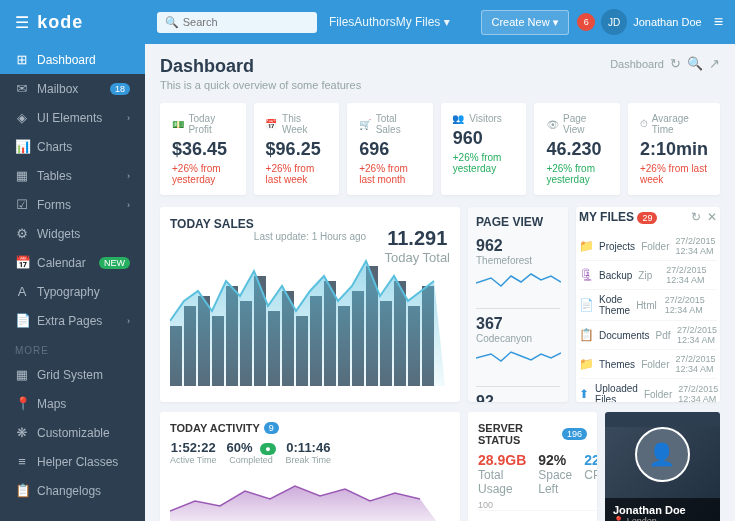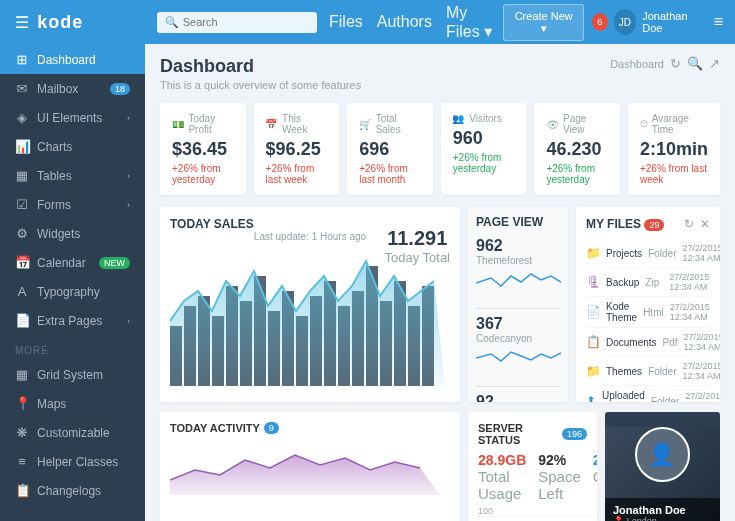--- a/index.html
+++ b/index.html
@@ -21,21 +21,21 @@
     .sidebar-badge.new { background: #27ae60; }
     .sidebar-arrow { margin-left: auto; font-size: 9px; }
 
     
     .main-content { flex: 1; display: flex; flex-direction: column; overflow: hidden; }
     
     
     .topnav { background: #3498db; display: flex; align-items: center; padding: 0 12px; height: 44px; gap: 8px; }
     .search-box { display: flex; align-items: center; background: rgba(255,255,255,0.9); border-radius: 3px; padding: 4px 8px; gap: 4px; flex: 0 0 160px; }
     .search-box input { border: none; background: transparent; outline: none; font-size: 11px; width: 100%; }
-    .nav-links { display: flex; gap: 14px; color: rgba(255,255,255,0.9); font-size: 16px; margin-left: 4px; }
+    .nav-links { display: flex; color: rgba(255,255,255,0.9); font-size: 12px; margin-left: 4px; }
     .nav-link { color: rgba(255,255,255,0.9); cursor: pointer; display: flex; align-items: center; gap: 2px; }
     .btn-create { background: rgba(255,255,255,0.15); border: 1px solid rgba(255,255,255,0.4); color: white; border-radius: 3px; padding: 5px 10px; font-size: 11px; cursor: pointer; margin-left: auto; display: flex; align-items: center; gap: 4px; }
     .nav-user { display: flex; align-items: center; gap: 6px; color: white; font-size: 11px; }
     .user-avatar-sm { width: 26px; height: 26px; border-radius: 50%; background: #2980b9; display: flex; align-items: center; justify-content: center; color: white; font-size: 10px; overflow: hidden; }
     .notif-badge { background: #e74c3c; color: white; border-radius: 50%; width: 18px; height: 18px; display: flex; align-items: center; justify-content: center; font-size: 9px; }
     .nav-menu-icon { color: white; font-size: 16px; cursor: pointer; margin-left: 4px; }
 
     
     .content-area { flex: 1; padding: 12px 15px; overflow-y: auto; background: #f0f3f8; }
     
@@ -67,21 +67,21 @@
 
     
     .page-view-panel { background: #f8f9fa; border-radius: 3px; flex: 0 0 100px; padding: 8px; box-shadow: 0 1px 3px rgba(0,0,0,0.05); overflow: hidden; }
     .pv-item { margin-bottom: 12px; }
     .pv-value { font-size: 16px; font-weight: bold; color: #2c3e50; }
     .pv-label { font-size: 10px; color: #95a5a6; }
     .pv-sparkline { height: 25px; margin-top: 2px; }
     .pv-divider { border: none; border-top: 1px solid #e0e0e0; margin: 6px 0; }
 
     
-    .my-files { background: white; border-radius: 3px; flex: 1; padding: 10px; box-shadow: 0 1px 3px rgba(0,0,0,0.05); overflow: hidden; }
+    .my-files { background: white; border-radius: 3px; flex: 1; padding: 3px; box-shadow: 0 1px 3px rgba(0,0,0,0.05); overflow: hidden; }
     .files-header { display: flex; justify-content: space-between; align-items: center; margin-bottom: 8px; }
     .files-badge { background: #e74c3c; color: white; border-radius: 10px; padding: 1px 5px; font-size: 9px; }
     .files-actions { display: flex; gap: 6px; color: #95a5a6; font-size: 12px; }
     .file-row { display: flex; align-items: center; gap: 6px; padding: 4px 0; border-bottom: 1px solid #f5f5f5; font-size: 10px; }
     .file-icon { width: 14px; text-align: center; font-size: 12px; }
     .file-name { flex: 1; color: #2c3e50; }
     .file-type { color: #95a5a6; width: 35px; }
     .file-date { color: #95a5a6; font-size: 9px; }
 
     
@@ -104,21 +104,21 @@
     .act-badge.green { background: #27ae60; }
 
     
     .server-header { display: flex; align-items: center; gap: 4px; margin-bottom: 6px; }
     .server-badge { background: #3498db; color: white; border-radius: 10px; padding: 1px 5px; font-size: 9px; }
     .server-stats { display: flex; gap: 12px; }
     .srv-stat { }
     .srv-value { font-size: 14px; font-weight: bold; }
     .srv-value.red { color: #e74c3c; }
     .srv-value.blue { color: #3498db; }
-    .srv-label { font-size: 15px; color: #95a5a6; }
+    .srv-label { font-size: 12px; color: #95a5a6; }
 
     
     .icon-folder { color: #f39c12; }
     .icon-zip { color: #9b59b6; }
     .icon-html { color: #e67e22; }
     .icon-pdf { color: #e74c3c; }
     .icon-upload { color: #3498db; }
   </style>
 </head>
 <body>
@@ -403,20 +403,37 @@
         </div>
       </div>
 
       <div class="bottom-row">
 
         <div class="activity-panel">
           <div class="server-header">
             <span style="font-size:11px;font-weight:600;">TODAY ACTIVITY</span>
             <span class="server-badge">9</span>
           </div>
+          <div class="activity-stats">
+            <div class="act-stat">
+              <div class="act-value">1:52:22</div>
+              <div class="act-label">Active Time</div>
+            </div>
+            <div class="act-stat">
+              <div class="act-value">
+                <span>60%</span>
+                <span class="act-badge green">●</span>
+              </div>
+              <div class="act-label">Completed</div>
+            </div>
+            <div class="act-stat">
+              <div class="act-value">0:11:46</div>
+              <div class="act-label">Break Time</div>
+            </div>
+          </div>
           <svg width="270" height="55">
             <defs>
               <linearGradient id="actGrad" x1="0" y1="0" x2="0" y2="1">
                 <stop offset="0%" stop-color="#9b59b6" stop-opacity="0.5"></stop>
                 <stop offset="100%" stop-color="#9b59b6" stop-opacity="0.1"></stop>
               </linearGradient>
             </defs>
             <path d="M0,40 L25,30 L50,35 L75,20 L100,28 L125,15 L150,25 L175,18 L200,30 L225,22 L250,28 L270,55 L0,55 Z" fill="url(#actGrad)"></path>
             <path d="M0,40 L25,30 L50,35 L75,20 L100,28 L125,15 L150,25 L175,18 L200,30 L225,22 L250,28" fill="none" stroke="#9b59b6" stroke-width="1.5"></path>
           </svg>

